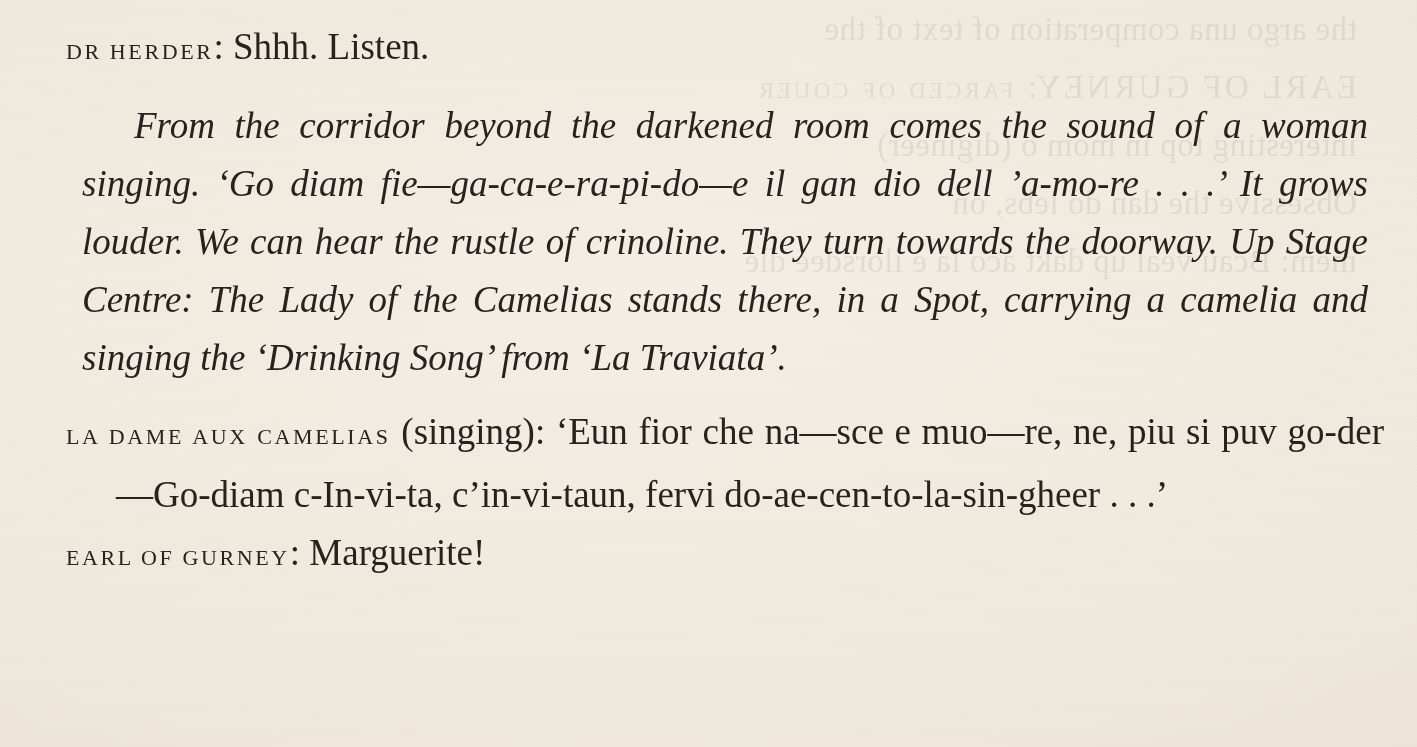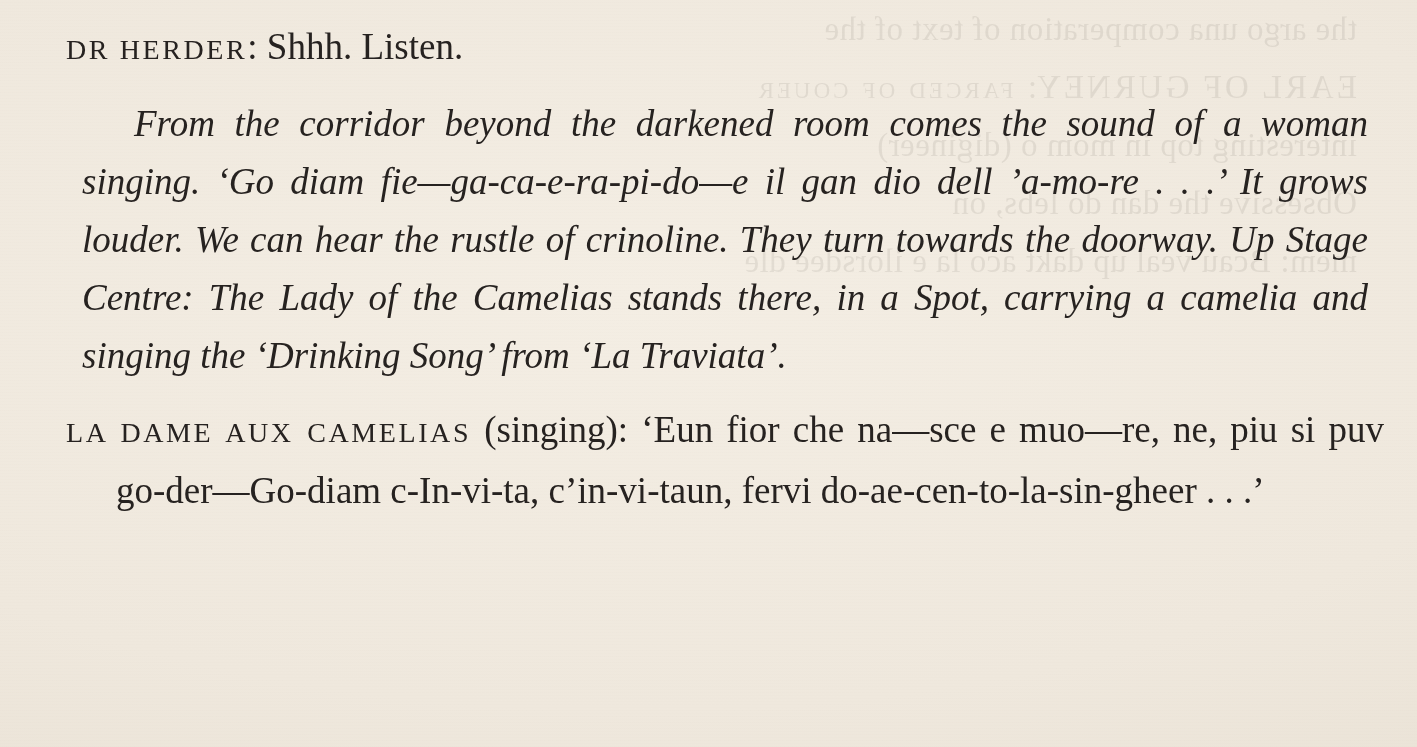--- a/index.html
+++ b/index.html
@@ -69,21 +69,21 @@
     text-indent: 0;
     padding-left: 50px;
     text-indent: -50px;
   }
   .stage {
     margin: 16px;
     font-style: italic;
     text-indent: 52px;
   }
   .speaker {
-    font-size: 28px;
+    font-size: 22px;
     letter-spacing: 2.6px;
     text-transform: uppercase;
     font-family: "Liberation Serif", serif;
   }
   .speaker-after { letter-spacing: 0; }
   .ital { }
   .body-text { font-style: normal; margin-top: 23px; }
 </style>
 </head>
 <body>
@@ -112,17 +112,20 @@
     <p class="speech">
       <span class="speaker">Dr Herder</span><span class="speaker-after body-text">: Shhh. Listen.</span>
     </p>
 
     <p class="stage">From the corridor beyond the darkened room comes the sound of a woman singing. ‘Go diam fie—ga-ca-e-ra-pi-do—e il gan dio dell ’a-mo-re . . .’ It grows louder. We can hear the rustle of crinoline. They turn towards the doorway. Up Stage Centre: The Lady of the Camelias stands there, in a Spot, carrying a camelia and singing the ‘Drinking Song’ from ‘La Traviata’.</p>
 
     <p class="speech">
       <span class="speaker">La Dame aux Camelias</span><span> (</span><span class="ital">singing</span><span>)</span><span class="body-text">: ‘Eun fior che na—sce e muo—re, ne, piu si puv go-der—Go-diam c-In-vi-ta, c’in-vi-taun, fervi do-ae-cen-to-la-sin-gheer . . .’</span>
     </p>
 
+    <p class="speech">
+      <span class="speaker">Earl of Gurney</span><span class="speaker-after body-text">: Marguerite!</span>
+    </p>
 
 
   </div>
 
 </div>
 
 </body></html>

